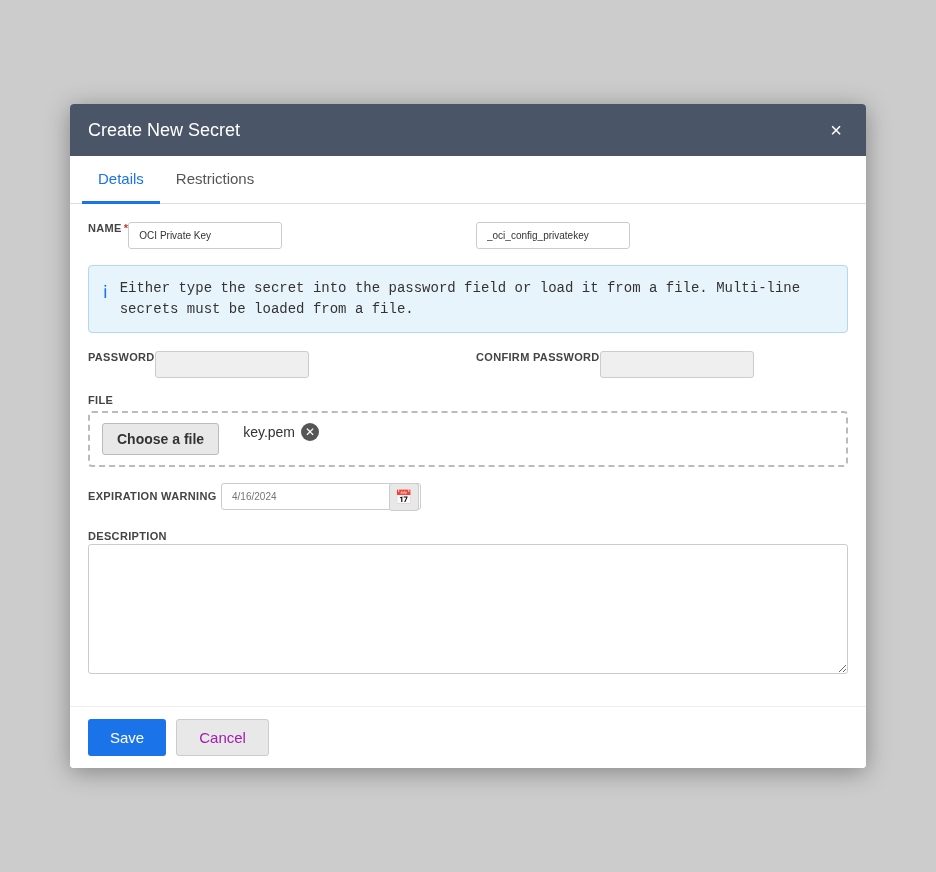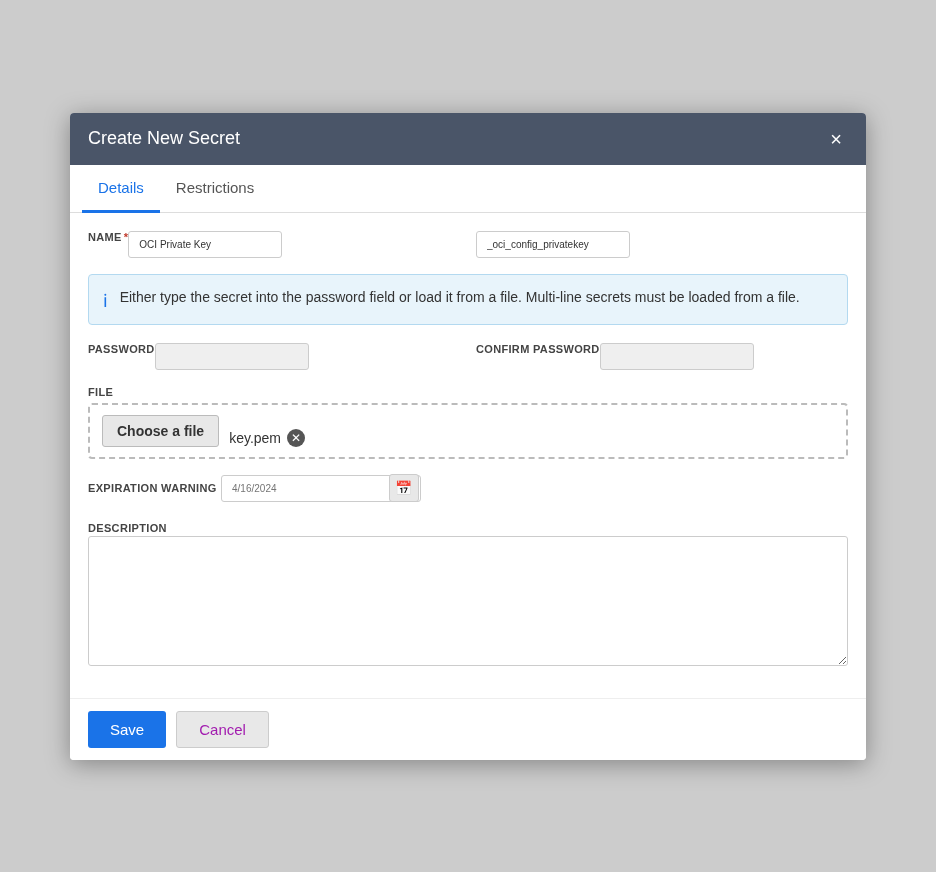--- a/index.html
+++ b/index.html
@@ -115,39 +115,40 @@
     .info-icon {
       color: #1a73e8;
       font-size: 18px;
       flex-shrink: 0;
       margin-top: 1px;
     }
     .info-text {
       font-size: 14px;
       color: #333;
       line-height: 1.5;
+      font-family: Liberation Mono, monospace;
     }
     .file-section {
       margin-bottom: 16px;
     }
     .file-label {
       font-size: 11px;
       font-weight: 600;
       color: #444;
       letter-spacing: 0.03em;
       margin-bottom: 5px;
       text-transform: uppercase;
     }
     .file-input-area {
       border: 2px dashed #bbb;
       border-radius: 4px;
       padding: 10px 12px;
       display: flex;
-      align-items: flex-end;
-      gap: 10px;
+      align-items: flex-start;
+      gap: 24px;
       min-height: 46px;
     }
     .choose-file-btn {
       background: #e8e8e8;
       border: 1px solid #bbb;
       border-radius: 3px;
       padding: 7px 14px;
       font-size: 14px;
       font-weight: 600;
       color: #333;

